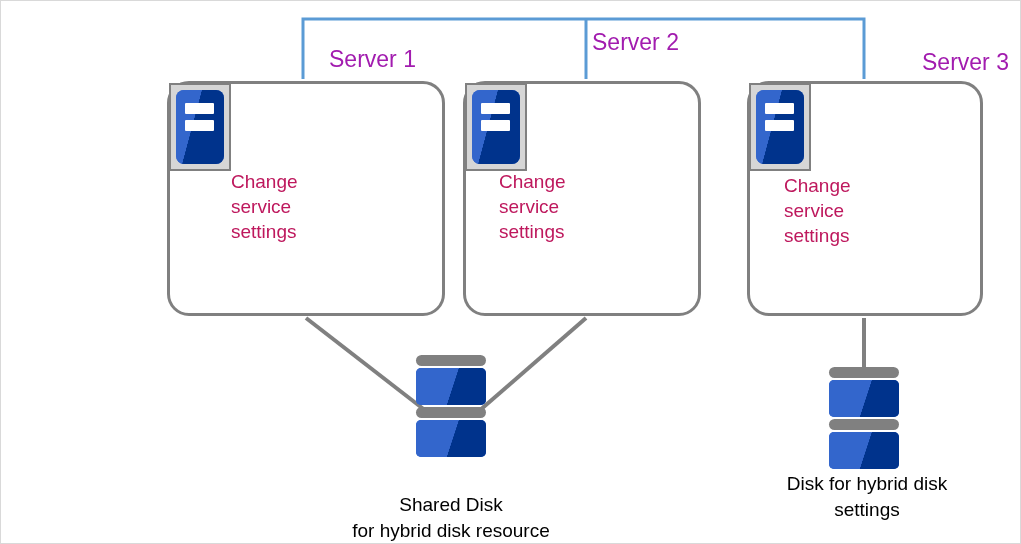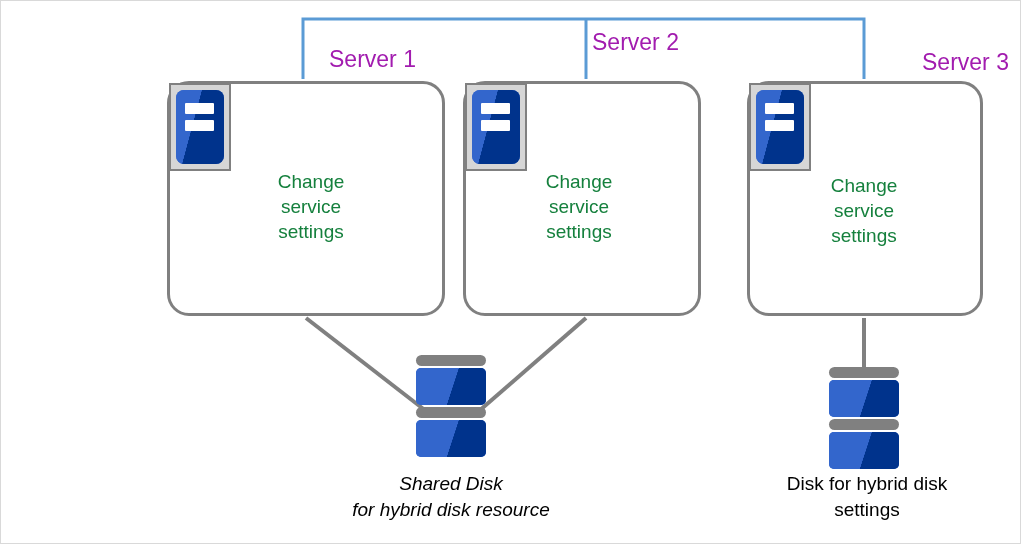--- a/index.html
+++ b/index.html
@@ -37,23 +37,23 @@
   .server-label {
     position: absolute;
     font-size: 23px;
     color: #a21caf;
     white-space: nowrap;
     line-height: 1;
   }
   .box-text {
     position: absolute;
     font-size: 19px;
-    color: #15803d;
+    color: #be185d;
     line-height: 25px;
-    text-align: center;
+    text-align: left;
     white-space: pre-line;
   }
 
   
   .server-icon {
     position: absolute;
     width: 62px;
     height: 88px;
     background: #d6d6d6;
     border: 2px solid #808080;
@@ -196,21 +196,21 @@
     <div class="cap"></div>
     <div class="platter">
       <div class="shade"></div>
     </div>
     <div class="cap"></div>
     <div class="platter">
       <div class="shade"></div>
     </div>
   </div>
 
-  <div class="caption" style="left:305px; top:470px; width:290px;font-style:italic;">Shared Disk
+  <div class="caption" style="left:305px; top:491px; width:290px;">Shared Disk
 for hybrid disk resource</div>
 
   <div class="disk-icon" style="left:828px; top:366px;">
     <div class="cap"></div>
     <div class="platter">
       <div class="shade"></div>
     </div>
     <div class="cap"></div>
     <div class="platter">
       <div class="shade"></div>

